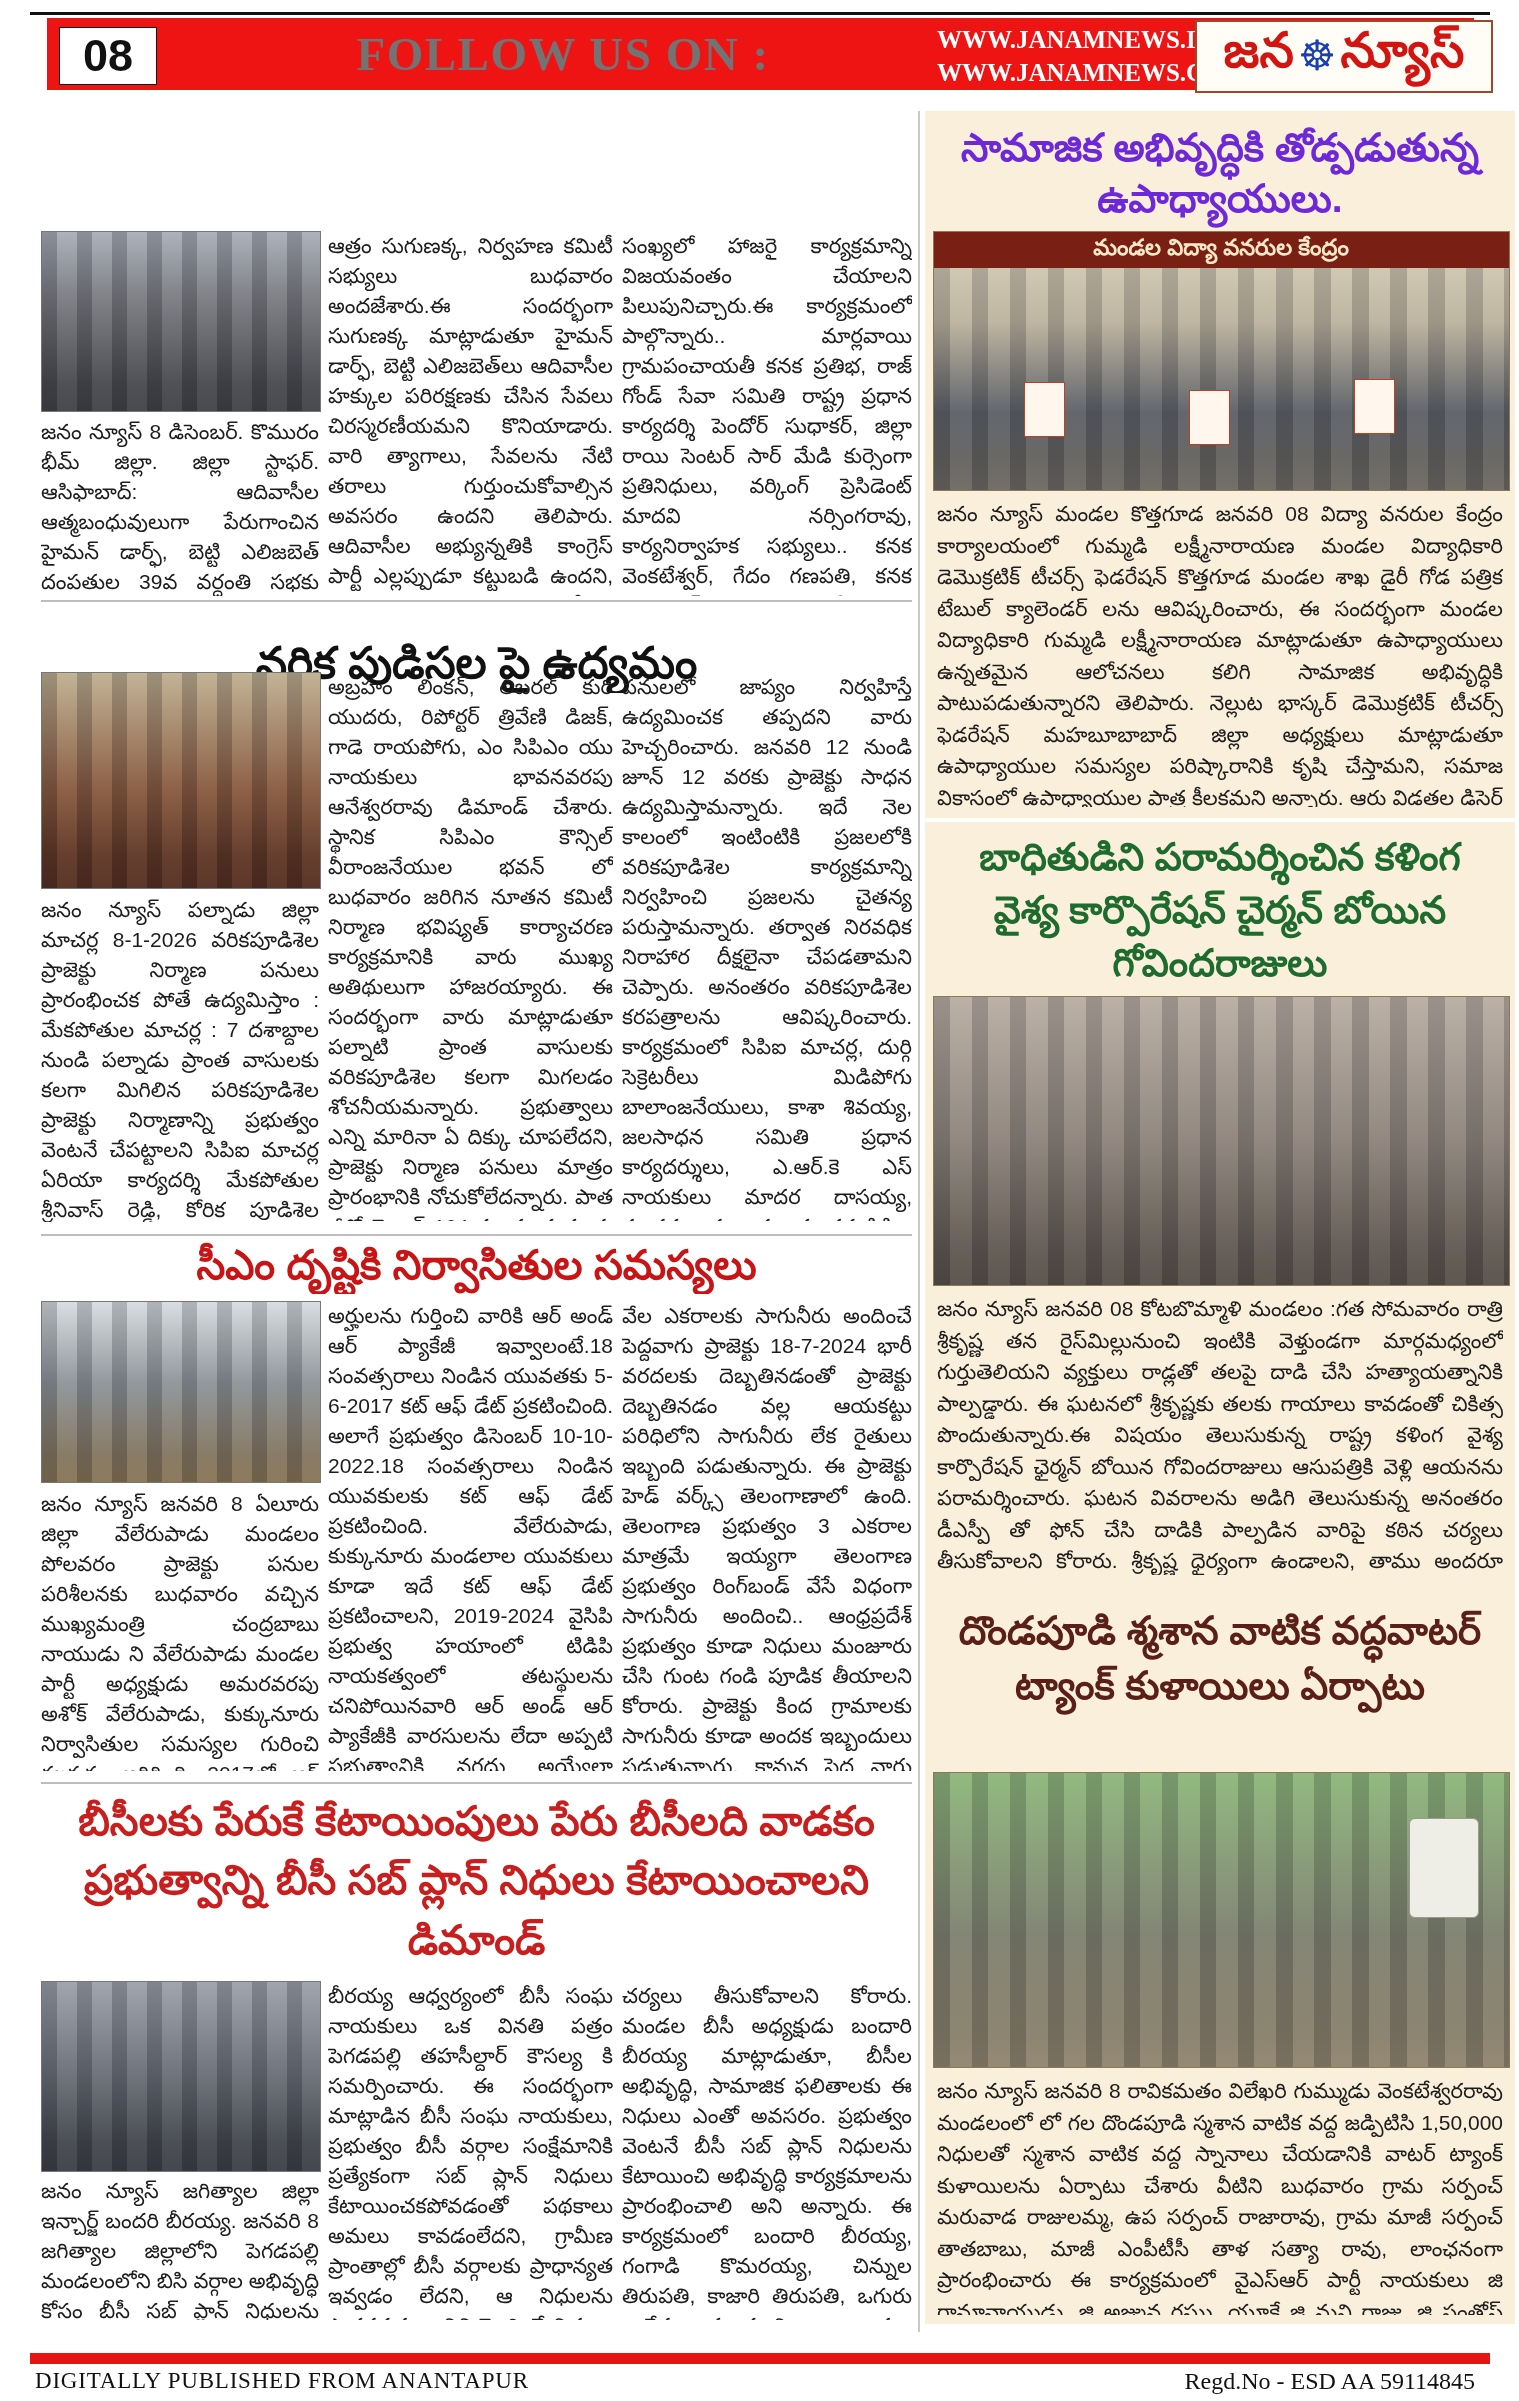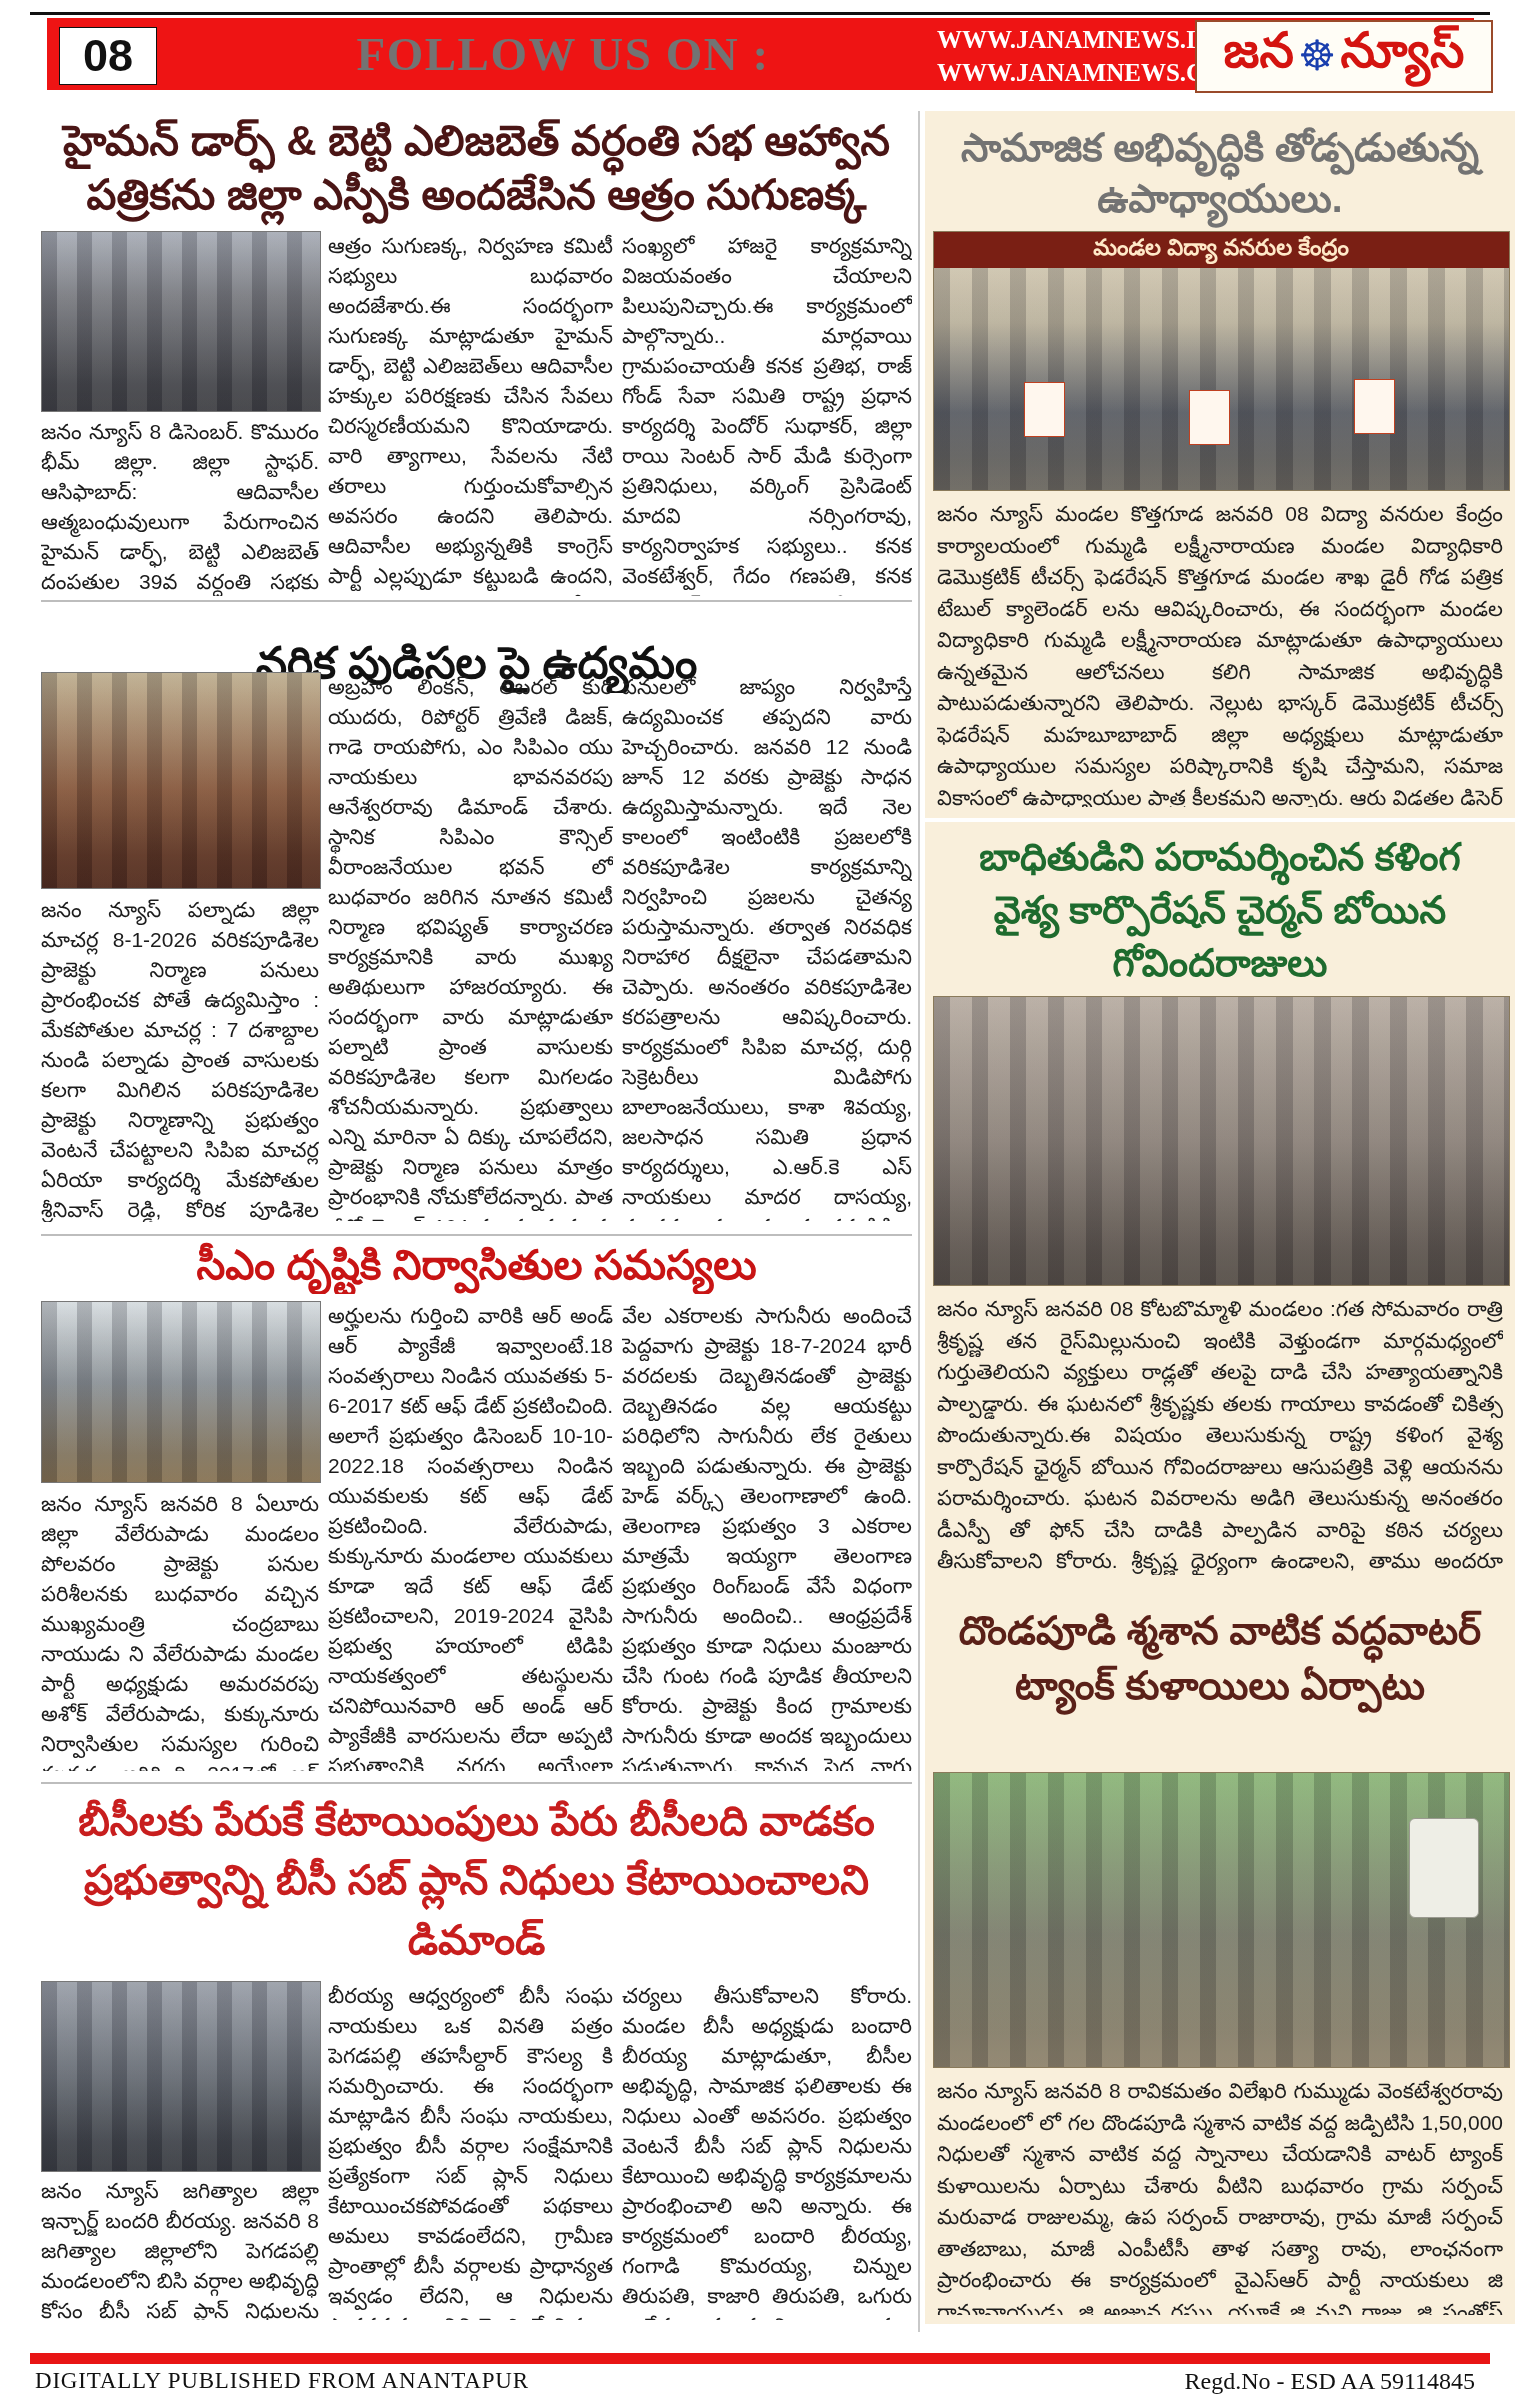--- a/index.html
+++ b/index.html
@@ -34,21 +34,21 @@
   .hsep  { position:absolute; left:41px; width:871px; height:1.5px; background:#bdbdbd; }
 
   
   .hl-a1 { color:#4a1515; font-size:42px; line-height:1.28; }
   .hl-a2 { color:#111111; font-size:44px; line-height:1.2; }
   .hl-a3 { color:#c81414; font-size:41px; line-height:1.2; }
   .hl-a4 { color:#c81e1e; font-size:41px; line-height:1.45; }
 
   
   .rblock { position:absolute; left:925px; width:590px; background:#f9efdb; }
-  .hl-r1 { color:#737373; font-size:39px; line-height:1.3; }
+  .hl-r1 { color:#6d28d9; font-size:39px; line-height:1.3; }
   .hl-r2 { color:#1e6b2e; font-size:38px; line-height:1.4; }
   .hl-r3 { color:#5a2018; font-size:39px; line-height:1.4; }
   .rbody { position:absolute; left:12px; width:566px; font-size:21px; line-height:31.5px;
            color:#1c1c1c; text-align:justify; overflow:hidden; }
   .rphoto { position:absolute; left:7.5px; width:575px; border:0.8px solid #8a7a5a; overflow:hidden; }
   .rphoto::after { content:""; position:absolute; inset:0;
                    background: repeating-linear-gradient(90deg, rgba(20,20,30,0.18) 0 16.5px, rgba(255,255,255,0.05) 16.5px 38px),
                                linear-gradient(180deg, rgba(255,255,255,0.10), rgba(0,0,0,0.22) 88%); }
   .photo-banner { position:absolute; left:0; top:0; width:100%; height:36px; background:#7a1f14;
                   color:#ffe9c8; font-size:22.5px; font-weight:bold; display:flex; align-items:center;
@@ -87,21 +87,20 @@
     <div>WWW.JANAMNEWS.CO</div>
   </div>
   <div class="logo-box">
     <span class="logo-tel">జన</span>
     <span class="chakra">☸</span>
     <span class="logo-tel">న్యూస్</span>
   </div>
 
   <div class="vsep"></div>
 
-  <div class="hl hl-a1" style="left:41px; top:114px; width:871px; height:114px;">హైమన్ డార్ఫ్ &amp; బెట్టి ఎలిజబెత్ వర్ధంతి సభ ఆహ్వాన పత్రికను జిల్లా ఎస్పీకి అందజేసిన ఆత్రం సుగుణక్క</div>
   <div class="photo ph1" style="left:41px; top:231px; width:278px; height:179px;"></div>
   <div class="tg-body" style="left:41px;  top:417px; width:278px; height:179px;">జనం న్యూస్ 8 డిసెంబర్. కొమురం భీమ్ జిల్లా. జిల్లా స్టాఫర్. ఆసిఫాబాద్: ఆదివాసీల ఆత్మబంధువులుగా పేరుగాంచిన హైమన్ డార్ఫ్, బెట్టి ఎలిజబెత్ దంపతుల 39వ వర్ధంతి సభకు సంబంధించిన ఆహ్వాన పత్రికను జిల్లా ఎస్పీ నికిత పంత్‌కు డీసీసీ అధ్యక్షురాలు</div>
   <div class="tg-body" style="left:328px; top:231px; width:285px; height:365px;">ఆత్రం సుగుణక్క, నిర్వహణ కమిటీ సభ్యులు బుధవారం అందజేశారు.ఈ సందర్భంగా సుగుణక్క మాట్లాడుతూ హైమన్ డార్ఫ్, బెట్టి ఎలిజబెత్‌లు ఆదివాసీల హక్కుల పరిరక్షణకు చేసిన సేవలు చిరస్మరణీయమని కొనియాడారు. వారి త్యాగాలు, సేవలను నేటి తరాలు గుర్తుంచుకోవాల్సిన అవసరం ఉందని తెలిపారు. ఆదివాసీల అభ్యున్నతికి కాంగ్రెస్ పార్టీ ఎల్లప్పుడూ కట్టుబడి ఉందని, వారి హక్కుల పరిరక్షణకు సీఎం రేవంత్ రెడ్డి ప్రత్యేక కృషి చేస్తున్నారని చెప్పారు. ఈనెల 11న జైనూర్ మండలం మార్లవాయి గ్రామంలో ప్రభుత్వ ఆధ్వర్యంలో నిర్వహించే వర్ధంతి సభకు జిల్లా ప్రజలు అధిక</div>
   <div class="tg-body" style="left:622px; top:231px; width:290px; height:365px;">సంఖ్యలో హాజరై కార్యక్రమాన్ని విజయవంతం చేయాలని పిలుపునిచ్చారు.ఈ కార్యక్రమంలో పాల్గొన్నారు.. మార్లవాయి గ్రామపంచాయతీ కనక ప్రతిభ, రాజ్ గోండ్ సేవా సమితి రాష్ట్ర ప్రధాన కార్యదర్శి పెందోర్ సుధాకర్, జిల్లా రాయి సెంటర్ సార్ మేడి కుర్సెంగా ప్రతినిధులు, వర్కింగ్ ప్రెసిడెంట్ మాదవి నర్సింగరావు, కార్యనిర్వాహక సభ్యులు.. కనక వెంకటేశ్వర్, గేదం గణపతి, కనక మోతిరామ్, నాయకులు మేడ ధర్మ రావ్, ఎస్, సందీప్, తదితరులు పాల్గొన్నారు.</div>
 
   <div class="hsep" style="top:600px;"></div>
   <div class="hl hl-a2" style="left:41px; top:608px; width:871px; height:56px;margin-top:29px;">వరిక పుడిసల పై ఉద్యమం</div>
   <div class="photo ph2" style="left:41px; top:672px; width:278px; height:215px;"></div>
   <div class="tg-body" style="left:41px;  top:895px; width:278px; height:327px;">జనం న్యూస్ పల్నాడు జిల్లా మాచర్ల 8-1-2026 వరికపూడిశెల ప్రాజెక్టు నిర్మాణ పనులు ప్రారంభించక పోతే ఉద్యమిస్తాం : మేకపోతుల మాచర్ల : 7 దశాబ్దాల నుండి పల్నాడు ప్రాంత వాసులకు కలగా మిగిలిన పరికపూడిశెల ప్రాజెక్టు నిర్మాణాన్ని ప్రభుత్వం వెంటనే చేపట్టాలని సిపిఐ మాచర్ల ఏరియా కార్యదర్శి మేకపోతుల శ్రీనివాస్ రెడ్డి, కోరిక పూడిశెల జలసాధన సమితి అధ్యక్షులు బత్తుల వీరయ్య, గిరిజన సమాఖ్య రాష్ట్ర సహాయ కార్యదర్శి బి శ్రీను నాయక్, గిరిజన సంఘం రాష్ట్ర ఉపాధ్యక్షులు వి కోటా నాయక్, ఎం సిపిఎం నాయకులు</div>
   <div class="tg-body" style="left:328px; top:672px; width:285px; height:549px;">అబ్రహం లింకన్, లిబరల్ కురి యుదరు, రిపోర్టర్ త్రివేణి డిజక్, గాడె రాయపోగు, ఎం సిపిఎం యు నాయకులు భావనవరపు ఆనేశ్వరరావు డిమాండ్ చేశారు. స్థానిక సిపిఎం కౌన్సిల్ వీరాంజనేయుల భవన్ లో బుధవారం జరిగిన నూతన కమిటీ నిర్మాణ భవిష్యత్ కార్యాచరణ కార్యక్రమానికి వారు ముఖ్య అతిథులుగా హాజరయ్యారు. ఈ సందర్భంగా వారు మాట్లాడుతూ పల్నాటి ప్రాంత వాసులకు వరికపూడిశెల కలగా మిగలడం శోచనీయమన్నారు. ప్రభుత్వాలు ఎన్ని మారినా ఏ దిక్కు చూపలేదని, ప్రాజెక్టు నిర్మాణ పనులు మాత్రం ప్రారంభానికి నోచుకోలేదన్నారు. పాత జీవో నెంబర్ 104 ప్రకారం సుమారు 24,900 ఎకరాలకు నీరు అందే ఈ ప్రాజెక్టుకు అన్ని అనుమతులు వచ్చినా పనులు ఎందుకు ప్రారంభించడం లేదని ప్రశ్నించారు. కొత్త జీవో 583 న సాగుకు చూపి 84,500 ఎకరాలకు నీరందిస్తామని ప్రకటించడమే అనుమానాలకు తావిస్తుందన్నారు.</div>

